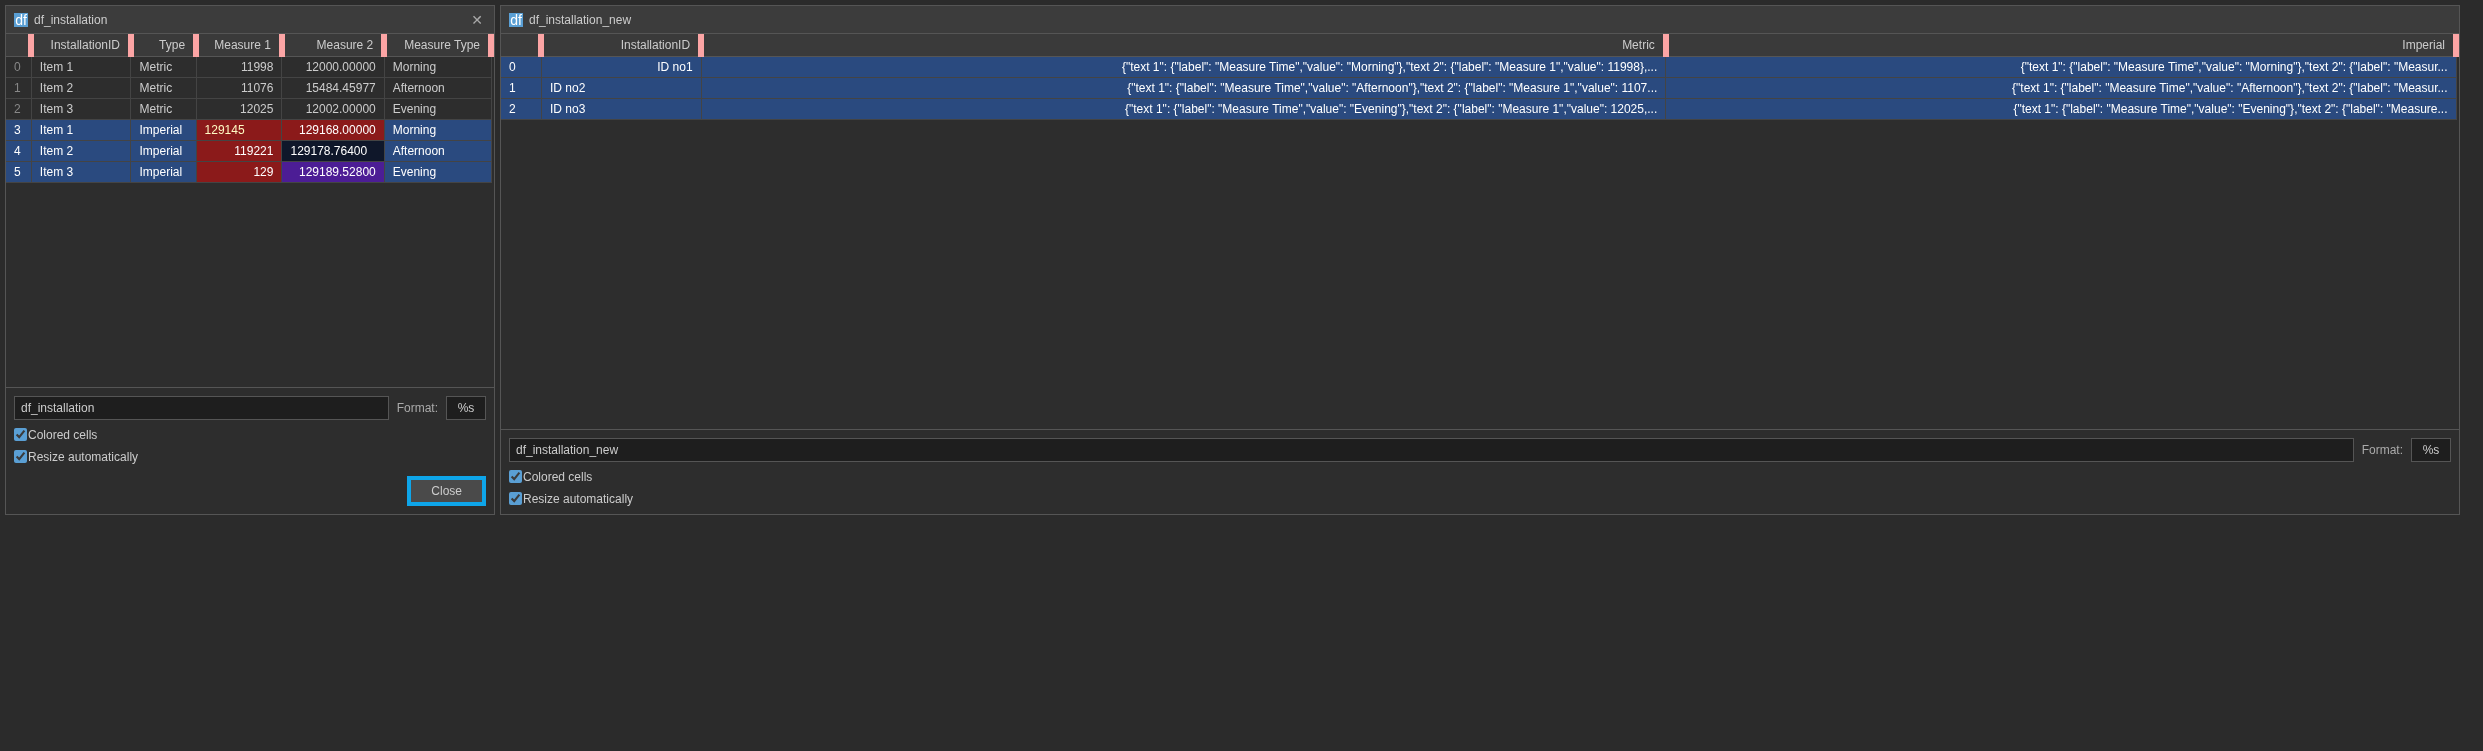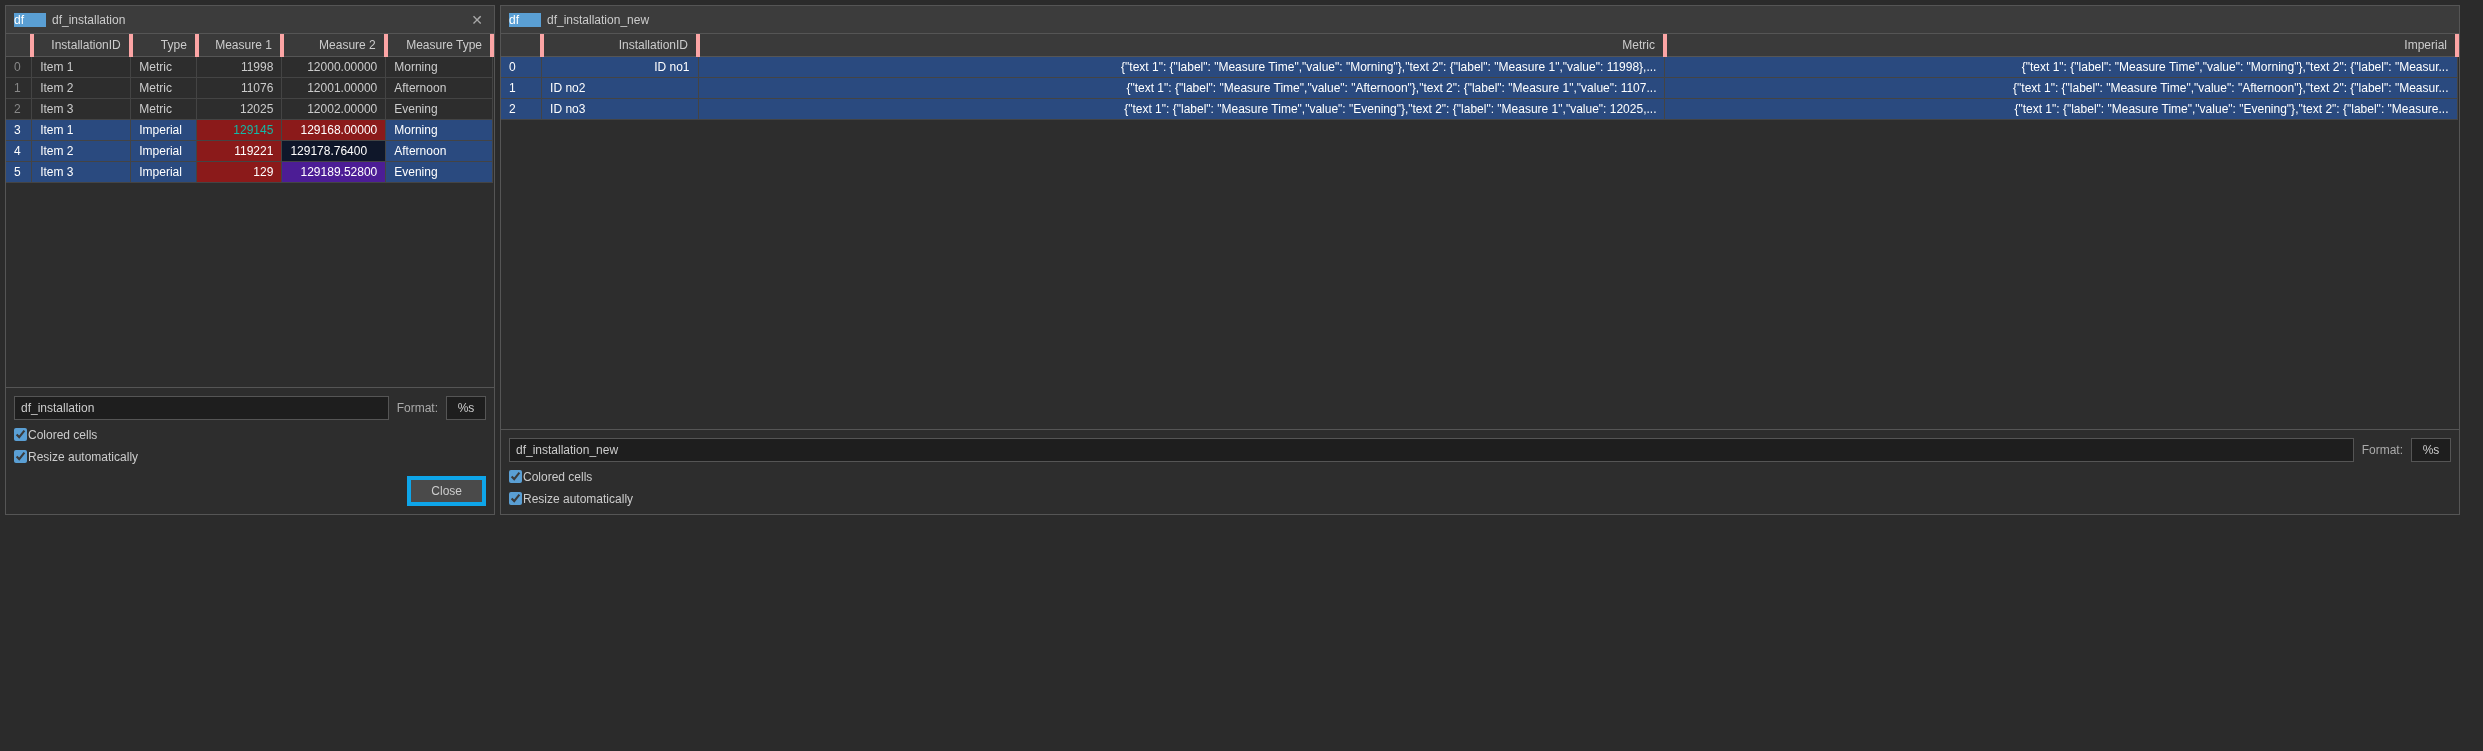--- a/index.html
+++ b/index.html
@@ -43,26 +43,27 @@
       background: #3c3c3c;
       display: flex;
       align-items: center;
       padding: 4px 8px;
       gap: 6px;
       border-bottom: 1px solid #555;
       height: 28px;
     }
 
     .title-bar-icon {
-      width: 32px;
+      width: 14px;
       height: 14px;
       background: #5a9fd4;
       display: inline-block;
-      font-size: 12px;
+      font-size: 14px;
       color: white;
+      text-align: center;
       line-height: 14px;
     }
 
     .title-bar-text {
       flex: 1;
       font-size: 12px;
       color: #ccc;
     }
 
     .close-btn {
@@ -90,21 +91,21 @@
     }
 
     thead tr {
       background: #3a3a3a;
     }
 
     thead th {
       padding: 4px 8px;
       text-align: right;
       color: #ccc;
-      border-right: 4px solid #fca5a5;
+      border-right: 6px solid #fca5a5;
       border-bottom: 1px solid #555;
       font-weight: normal;
       white-space: nowrap;
     }
 
     thead th:first-child {
       text-align: left;
     }
 
     tbody tr {
@@ -235,36 +236,36 @@
             <td style="text-align: left; color: rgb(204, 204, 204);">Metric</td>
             <td style="text-align: right; border-radius: 8px;">11998</td>
             <td style="text-align: right;">12000.00000</td>
             <td style="text-align: left; color: rgb(204, 204, 204);">Morning</td>
           </tr>
           <tr>
             <td style="text-align: left; color: rgb(136, 136, 136);">1</td>
             <td style="text-align: left; color: rgb(204, 204, 204);">Item 2</td>
             <td style="text-align: left; color: rgb(204, 204, 204);">Metric</td>
             <td style="text-align: right;">11076</td>
-            <td style="text-align: right;">12001.00000</td>
+            <td style="text-align: right;">15484.45977</td>
             <td style="text-align: left; color: rgb(204, 204, 204);">Afternoon</td>
           </tr>
           <tr>
             <td style="text-align: left; color: rgb(136, 136, 136);">2</td>
             <td style="text-align: left; color: rgb(204, 204, 204);">Item 3</td>
             <td style="text-align: left; color: rgb(204, 204, 204);">Metric</td>
             <td style="text-align: right;">12025</td>
             <td style="text-align: right;">12002.00000</td>
             <td style="text-align: left; color: rgb(204, 204, 204);">Evening</td>
           </tr>
           <tr style="background: rgb(42, 74, 127);">
             <td style="text-align: left; color: rgb(255, 255, 255);">3</td>
             <td style="text-align: left; color: rgb(255, 255, 255);">Item 1</td>
             <td style="text-align: left; color: rgb(255, 255, 255);">Imperial</td>
-            <td style="text-align: right; background: rgb(139, 26, 26); color: #14b8a6;">129145</td>
+            <td style="text-align: left; background: rgb(139, 26, 26); color: #fef9c3;">129145</td>
             <td style="text-align: right; background: rgb(139, 26, 26); color: rgb(255, 255, 255);">129168.00000</td>
             <td style="text-align: left; color: rgb(255, 255, 255);">Morning</td>
           </tr>
           <tr style="background: rgb(42, 74, 127);">
             <td style="text-align: left; color: rgb(255, 255, 255);">4</td>
             <td style="text-align: left; color: rgb(255, 255, 255);">Item 2</td>
             <td style="text-align: left; color: rgb(255, 255, 255);">Imperial</td>
             <td style="text-align: right; background: rgb(139, 26, 26); color: rgb(255, 255, 255);">119221</td>
             <td style="text-align: left; background: #0f172a; color: rgb(255, 255, 255);">129178.76400</td>
             <td style="text-align: left; color: rgb(255, 255, 255);">Afternoon</td>

